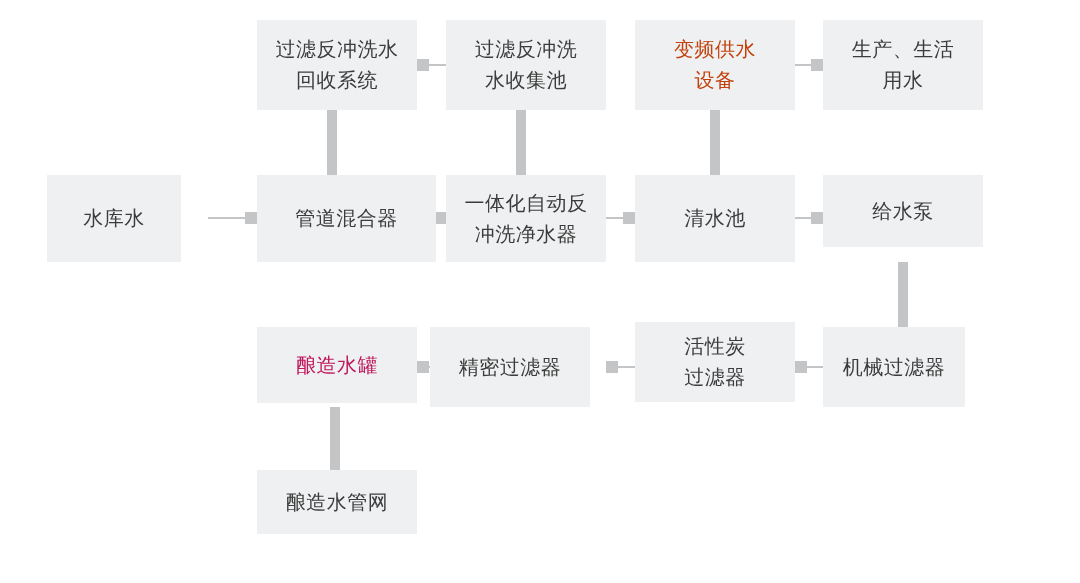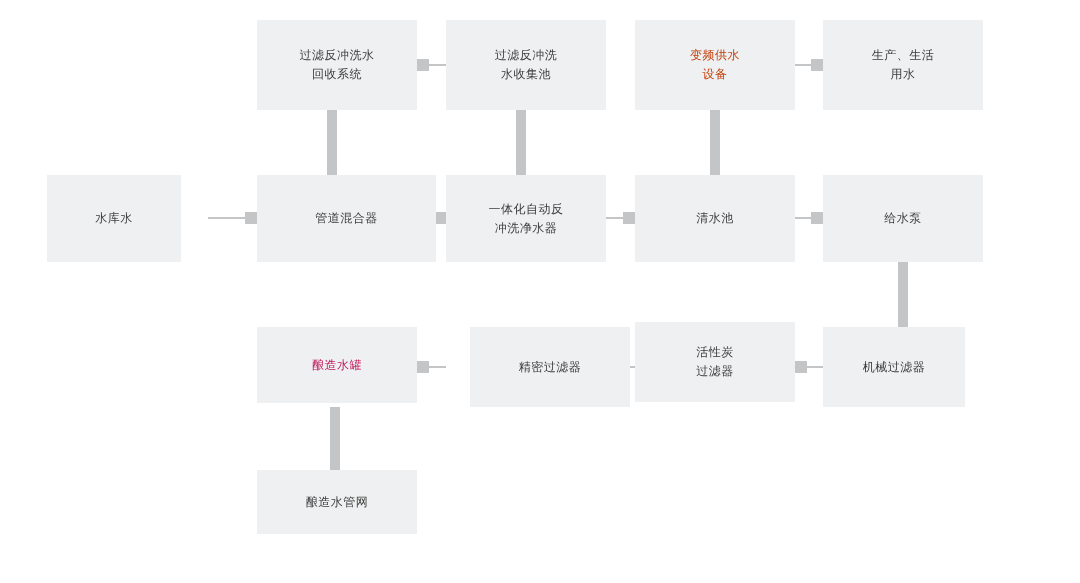--- a/index.html
+++ b/index.html
@@ -18,21 +18,21 @@
     overflow: hidden;
   }
   .node {
     position: absolute;
     background: #eff0f1;
     color: #3c3c3c;
     display: flex;
     align-items: center;
     justify-content: center;
     text-align: center;
-    font-size: 12px;
+    font-size: 20px;
     line-height: 1.55;
     letter-spacing: 0.5px;
     box-sizing: border-box;
     padding: 4px 16px;
     white-space: pre-line;
   }
   .v-connector {
     position: absolute;
     background: #c4c5c6;
   }
@@ -111,20 +111,20 @@
 水收集池</div>
     <div class="node" style="left: 635px; top: 20px; width: 160px; height: 90px; background: rgb(239, 240, 241); color: #c2410c;">变频供水
 设备</div>
     <div class="node" style="left: 823px; top: 20px; width: 160px; height: 90px; background: rgb(239, 240, 241); color: rgb(60, 60, 60);">生产、生活
 用水</div>
     <div class="node" style="left: 47px; top: 175px; width: 134px; height: 87px; background: rgb(239, 240, 241); color: rgb(60, 60, 60);">水库水</div>
     <div class="node" style="left: 257px; top: 175px; width: 179px; height: 87px; background: rgb(239, 240, 241); color: rgb(60, 60, 60);">管道混合器</div>
     <div class="node" style="left: 446px; top: 175px; width: 160px; height: 87px; background: rgb(239, 240, 241); color: rgb(60, 60, 60);">一体化自动反
 冲洗净水器</div>
     <div class="node" style="left: 635px; top: 175px; width: 160px; height: 87px; background: rgb(239, 240, 241); color: rgb(60, 60, 60);">清水池</div>
-    <div class="node" style="left: 823px; top: 175px; width: 160px; height: 87px; background: rgb(239, 240, 241); color: rgb(60, 60, 60);">给水泵</div>
+    <div class="node" style="left: 823px; top: 175px; width: 160px; height: 72px; background: rgb(239, 240, 241); color: rgb(60, 60, 60);">给水泵</div>
     <div class="node" style="left: 257px; top: 327px; width: 160px; height: 76px; background: rgb(239, 240, 241); color: #be185d;">酿造水罐</div>
-    <div class="node" style="left: 470px; top: 327px; width: 160px; height: 80px; background: rgb(239, 240, 241); color: rgb(60, 60, 60);">精密过滤器</div>
+    <div class="node" style="left: 430px; top: 327px; width: 160px; height: 80px; background: rgb(239, 240, 241); color: rgb(60, 60, 60);">精密过滤器</div>
     <div class="node" style="left: 635px; top: 322px; width: 160px; height: 80px; background: rgb(239, 240, 241); color: rgb(60, 60, 60);">活性炭
 过滤器</div>
     <div class="node" style="left: 823px; top: 327px; width: 142px; height: 80px; background: rgb(239, 240, 241); color: rgb(60, 60, 60);">机械过滤器</div>
     <div class="node" style="left: 257px; top: 470px; width: 160px; height: 64px; background: rgb(239, 240, 241); color: rgb(60, 60, 60);">酿造水管网</div>
   </div>
 
 </body></html>

